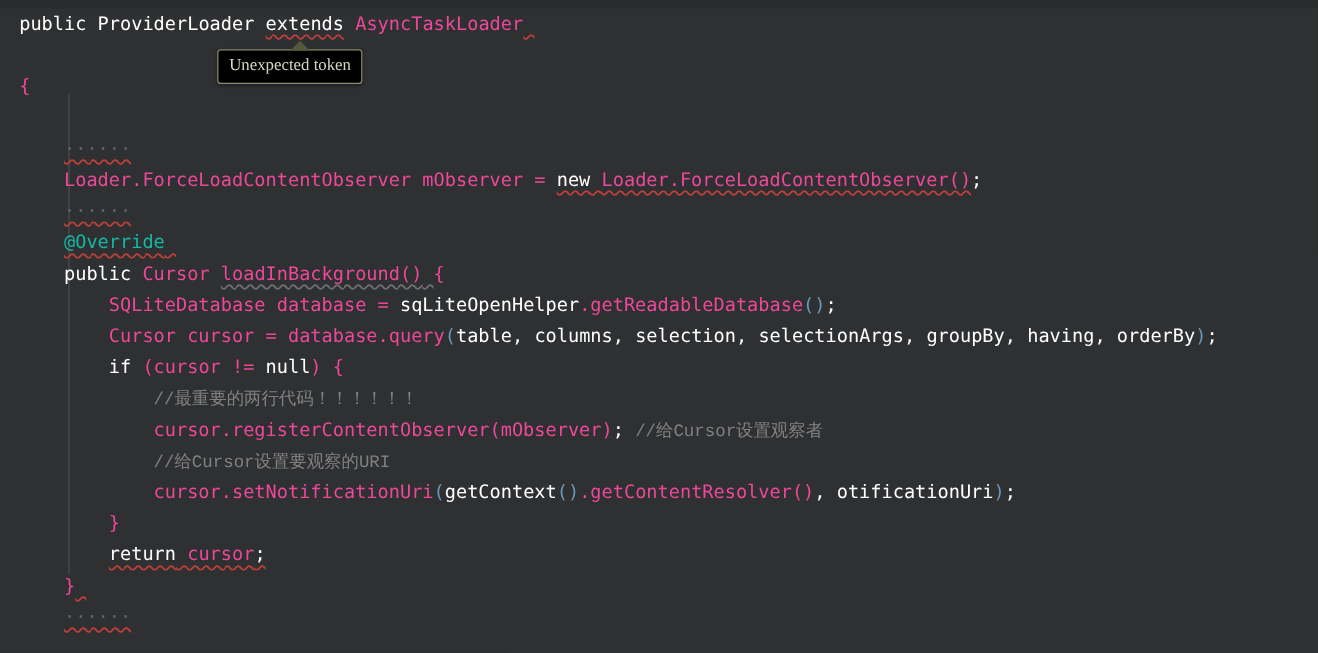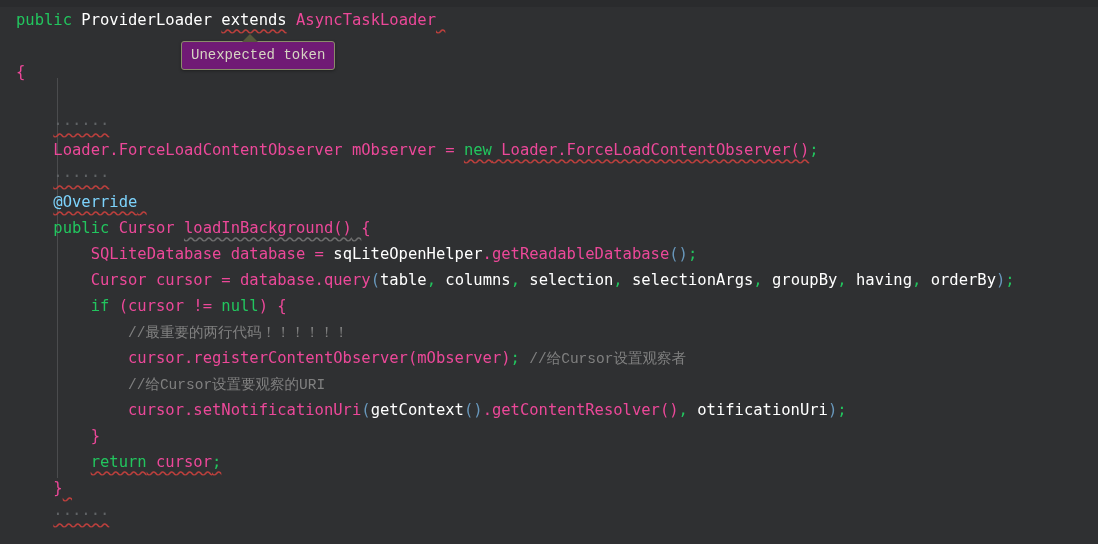--- a/index.html
+++ b/index.html
@@ -51,24 +51,24 @@
   .guide {
     position: absolute;
     left: 57px;
     top: 78px;
     width: 1px;
     height: 400px;
     background: #4b4c4e;
   }
 
   
-  .kw      { color: #22c55e; }
+  .kw      { color: #ffffff; }
   .plain   { color: #ec4899; }
   .err     { color: #ffffff; }
-  .anno    { color: #7dd3fc; }
+  .anno    { color: #14b8a6; }
   .cmt     { color: #808080; }
   .num     { color: #6897bb; }
 
   
   .ws { color: #606366; letter-spacing: 0; }
 
   
   .sq-red {
     text-decoration: underline wavy #bc3f3c;
     text-decoration-skip-ink: none;
@@ -78,25 +78,25 @@
     text-decoration: underline wavy #6e6e6e;
     text-decoration-skip-ink: none;
     text-underline-offset: 3px;
   }
 
   
   .tooltip {
     position: absolute;
     left: 181px;
     top: 41px;
-    background: #701a75;
+    background: #000000;
     border: 1px solid #8a8c6a;
     border-radius: 3px;
     color: #d6d6c2;
-    font-family: Liberation Mono, monospace;
+    font-family: Liberation Serif, serif;
     font-size: 14px;
     line-height: 1;
     padding: 6px 9px 7px 9px;
     white-space: nowrap;
     box-shadow: 0 1px 3px rgba(0,0,0,0.35);
   }
   .tooltip .tip-arrow {
     position: absolute;
     top: -8px;
     left: 60px;

